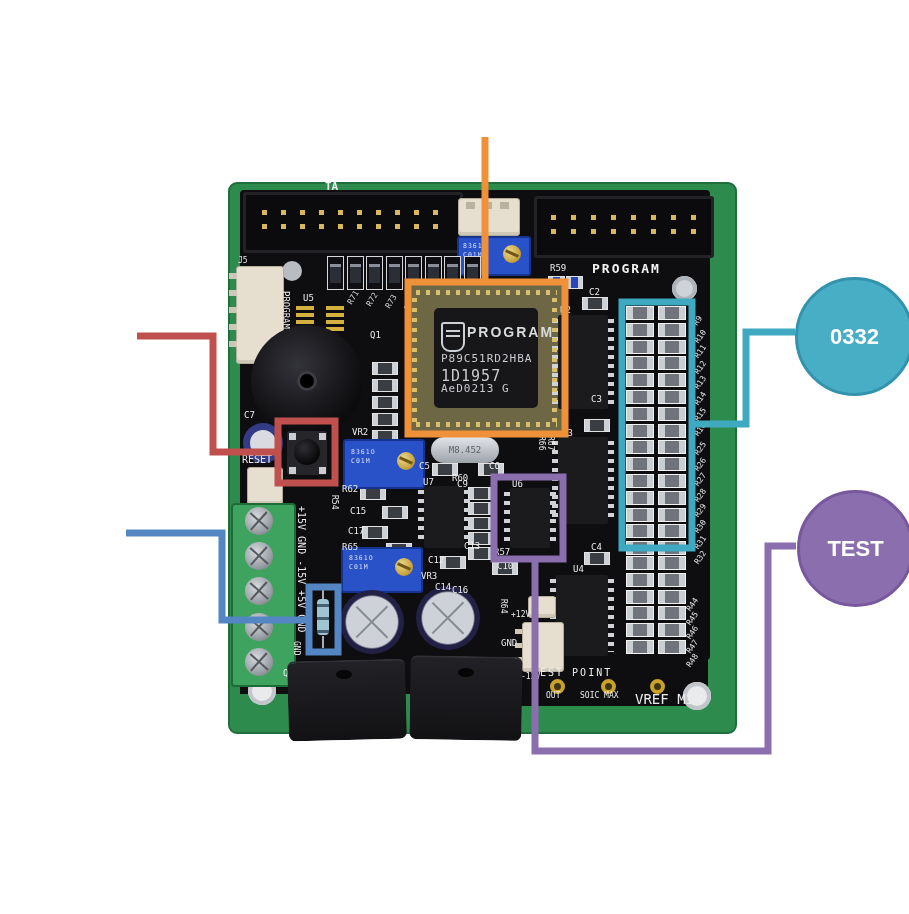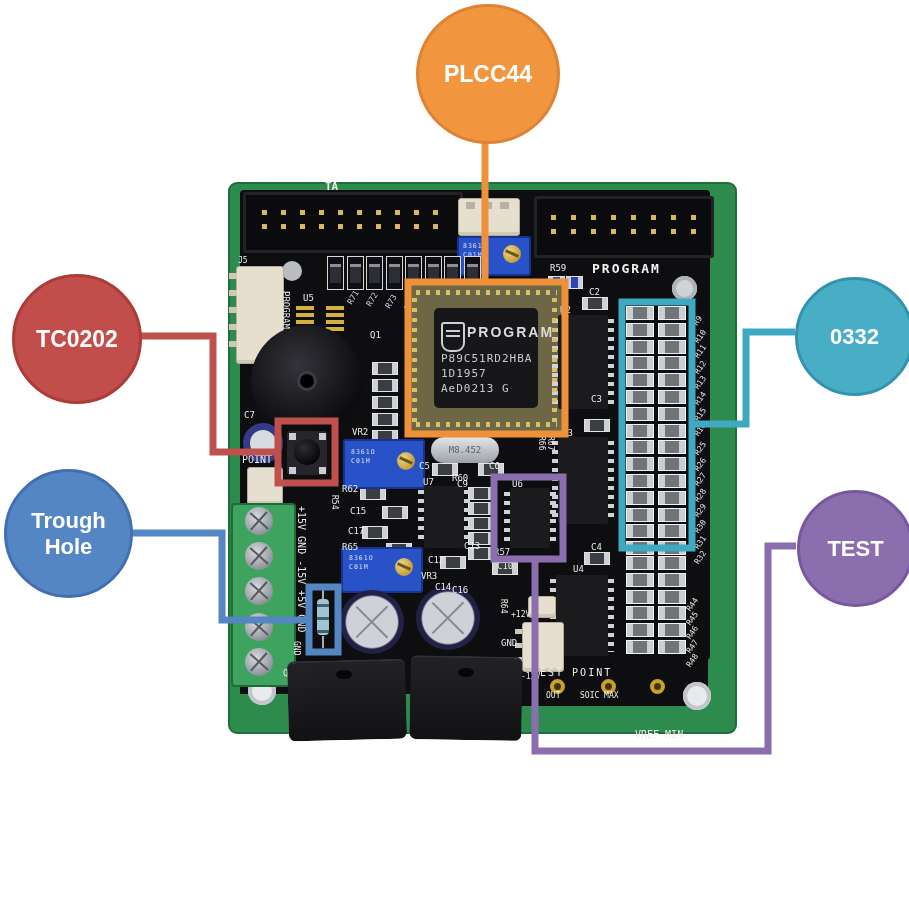--- a/index.html
+++ b/index.html
@@ -59,21 +59,21 @@
   <span class="lbl" style="left:550px;top:263px">R59</span>
 
   <div class="beige" style="left:236px;top:266px;width:46px;height:96px"></div>
   <span class="lbl" style="left:238px;top:256px;font-size:8px">J5</span>
   <span class="lbl vlbl" style="left:281px;top:291px;height:84px">PROGRAM</span>
   <span class="lbl" style="left:303px;top:293px">U5</span>
   <div class="a" style="left:251px;top:325px;width:112px;height:112px;border-radius:50%;background:radial-gradient(circle at 42% 36%,#33333a,#0c0c0e 70%);z-index:2"></div>
   <div class="a" style="left:300px;top:374px;width:14px;height:14px;border-radius:50%;background:#000;box-shadow:0 0 0 3px #3c3c42;z-index:3"></div>
   <span class="lbl" style="left:244px;top:410px">C7</span>
   <div class="a" style="left:243px;top:423px;width:40px;height:40px;border-radius:50%;border:7px solid #343b86;background:#d9dbe0;box-sizing:border-box;z-index:2"></div>
-  <span class="lbl" style="left:242px;top:454px;font-size:10px">POINT</span>
+  <span class="lbl" style="left:242px;top:454px;font-size:10px">RESET</span>
   <div class="beige" style="left:247px;top:467px;width:34px;height:36px"></div>
 
   <div class="a" style="left:287px;top:431px;width:40px;height:44px;background:#26262a;border-radius:3px;z-index:2"></div>
   <div class="a" style="left:294px;top:439px;width:26px;height:26px;border-radius:50%;background:radial-gradient(circle at 38% 34%,#2e2e33,#060607 75%);z-index:3"></div>
 
   <div class="a" style="left:231px;top:503px;width:61px;height:180px;background:#3da35e;border:2px solid #1e6b38;border-radius:4px;z-index:2"></div>
   <span class="lbl vlbl" style="left:296px;top:506px;height:176px;font-size:10px">+15V GND -15V +5V GND</span>
 
   <span class="lbl" style="left:352px;top:427px">VR2</span>
   <div class="trim" style="left:343px;top:439px;width:78px;height:46px;z-index:2"></div>
@@ -121,21 +121,21 @@
   <div class="soic" style="left:558px;top:437px;width:50px;height:87px"></div>
   <span class="lbl" style="left:573px;top:564px">U4</span>
   <span class="lbl" style="left:591px;top:542px">C4</span>
   <div class="soic" style="left:556px;top:575px;width:52px;height:81px"></div>
 
   <div class="a" style="left:408px;top:283px;width:157px;height:151px;background:#6e6746;border-radius:4px;z-index:1"></div>
   <div class="a" style="left:434px;top:308px;width:104px;height:100px;background:#17171a;border-radius:5px;z-index:2"></div>
   <div class="shield" style="left:441px;top:322px;width:20px;height:26px;z-index:3"></div>
   <span class="a" style="left:467px;top:324px;font:bold 14px 'Liberation Sans',sans-serif;letter-spacing:2px;color:#d9dbdd;z-index:3">PROGRAM</span>
   <span class="lbl" style="left:441px;top:352px;font-size:11px;color:#c9cbce;letter-spacing:1px;z-index:3">P89C51RD2HBA</span>
-  <span class="lbl" style="left:441px;top:367px;font-size:11px;color:#c9cbce;letter-spacing:1px;z-index:3">1D1957</span>
+  <span class="lbl" style="left:441px;top:367px;font-size:15px;color:#c9cbce;letter-spacing:1px;z-index:3">1D1957</span>
   <span class="lbl" style="left:441px;top:382px;font-size:11px;color:#c9cbce;letter-spacing:1px;z-index:3">AeD0213 G</span>
 
   <div class="ecap" style="left:340px;top:590px;width:64px;height:64px"></div>
   <div class="ecap" style="left:416px;top:586px;width:64px;height:64px"></div>
   <div class="a" style="left:322px;top:589px;width:2px;height:11px;background:#a9adb2;z-index:2"></div>
   <div class="a" style="left:317px;top:599px;width:12px;height:36px;border-radius:4px;background:repeating-linear-gradient(to bottom,#9fc4d4 0 5px,#44606e 5px 8px,#9fc4d4 8px 13px);z-index:2"></div>
   <div class="a" style="left:322px;top:636px;width:2px;height:12px;background:#a9adb2;z-index:2"></div>
 
   <div class="beige" style="left:528px;top:596px;width:26px;height:20px;z-index:2"></div>
   <div class="beige" style="left:522px;top:622px;width:40px;height:48px;z-index:2"></div>
@@ -146,45 +146,35 @@
   <span class="lbl vlbl" style="left:292px;top:641px;font-size:8px">GND</span>
   <span class="lbl" style="left:283px;top:668px">Q3</span>
   <div class="slab" style="left:288px;top:660px;width:118px;height:78px;transform:rotate(-1.5deg)"></div>
   <div class="a" style="left:336px;top:670px;width:16px;height:9px;border-radius:50%;background:#060607;z-index:4"></div>
   <div class="slab" style="left:410px;top:656px;width:112px;height:82px;transform:rotate(1deg)"></div>
   <div class="a" style="left:458px;top:668px;width:16px;height:9px;border-radius:50%;background:#060607;z-index:4"></div>
 
   <span class="lbl" style="left:532px;top:667px;font-size:10px;font-weight:normal;letter-spacing:2px">TEST POINT</span>
   <span class="lbl" style="left:546px;top:691px;font-size:8px">OUT</span>
   <span class="lbl" style="left:580px;top:691px;font-size:8px">SOIC MAX</span>
-  <span class="lbl" style="left:635px;top:729px;font-size:10px">VREF MIN</span>
+  <span class="lbl" style="left:635px;top:691px;font-size:14px">VREF MIN</span>
 
   <svg class="overlay" width="909" height="914">
     <path class="kO" d="M485,137 L485,284"></path>
     <rect class="kO" x="408" y="282" width="157" height="152"></rect>
     <path class="kR" d="M137,336 H213 V452 H279"></path>
     <rect class="kR" x="278" y="421" width="57" height="62"></rect>
     <path class="kB" d="M126,533 H222 V620 H310"></path>
     <rect class="kB" x="309" y="587" width="29" height="65"></rect>
     <path class="kT" d="M795,332 H746 V424 H693"></path>
     <rect class="kT" x="622" y="302" width="70" height="246"></rect>
     <path class="kP" d="M535,560 V751 H768 V546 H796"></path>
     <rect class="kP" x="494" y="477" width="69" height="82"></rect>
   </svg>
 
-  <div class="callout" style="left:416px;top:4px;width:138px;height:134px;background:#F2953F;border:3px solid #DE8335;font-size:23px">
-    <span>PLCC44</span>
-  </div>
-  <div class="callout" style="left:12px;top:274px;width:124px;height:124px;background:#C14E4A;border:3px solid #AC3C3A;font-size:23px">
-    <span>TC0202</span>
-  </div>
-  <div class="callout" style="left:4px;top:469px;width:123px;height:123px;background:#5586C4;border:3px solid #426FB2;font-size:22px">
-    <span>Trough</span>
-    <span>Hole</span>
-  </div>
   <div class="callout" style="left:795px;top:277px;width:113px;height:113px;background:#47AEC5;border:3px solid #3392AC;font-size:22px">
     <span>0332</span>
   </div>
   <div class="callout" style="left:797px;top:490px;width:111px;height:111px;background:#8A6EAD;border:3px solid #77589E;font-size:22px">
     <span>TEST</span>
   </div>
 <div class="a" style="left: 262px; top: 210px; width: 5px; height: 5px; background: rgb(217, 183, 90);"></div>
     <div class="a" style="left: 281px; top: 210px; width: 5px; height: 5px; background: rgb(217, 183, 90);"></div>
     <div class="a" style="left: 300px; top: 210px; width: 5px; height: 5px; background: rgb(217, 183, 90);"></div>
     <div class="a" style="left: 319px; top: 210px; width: 5px; height: 5px; background: rgb(217, 183, 90);"></div>

